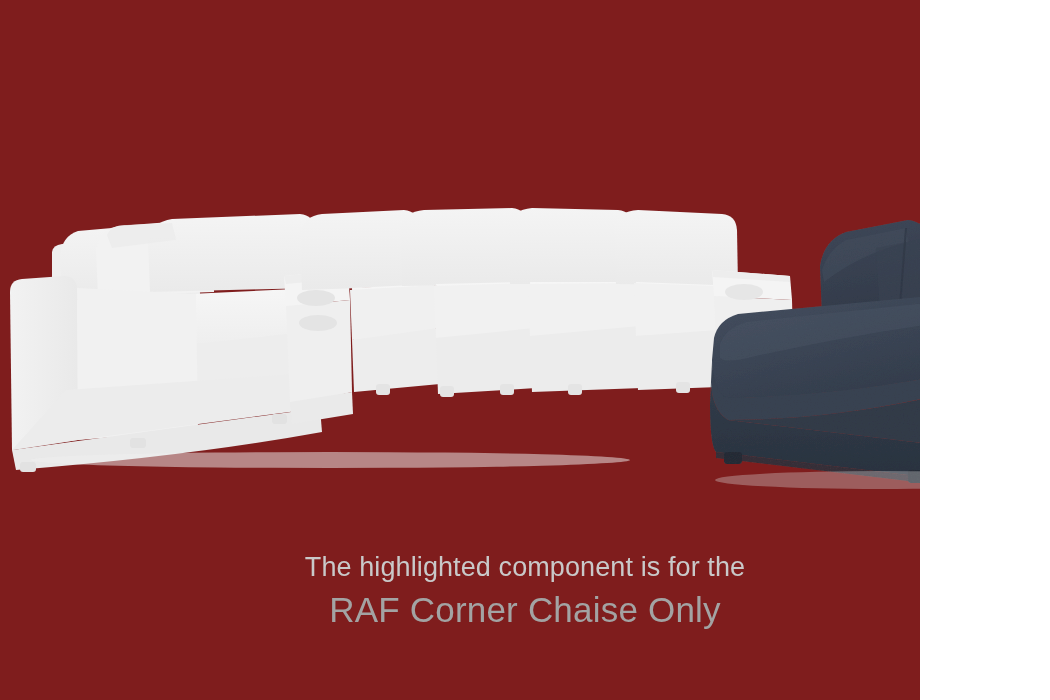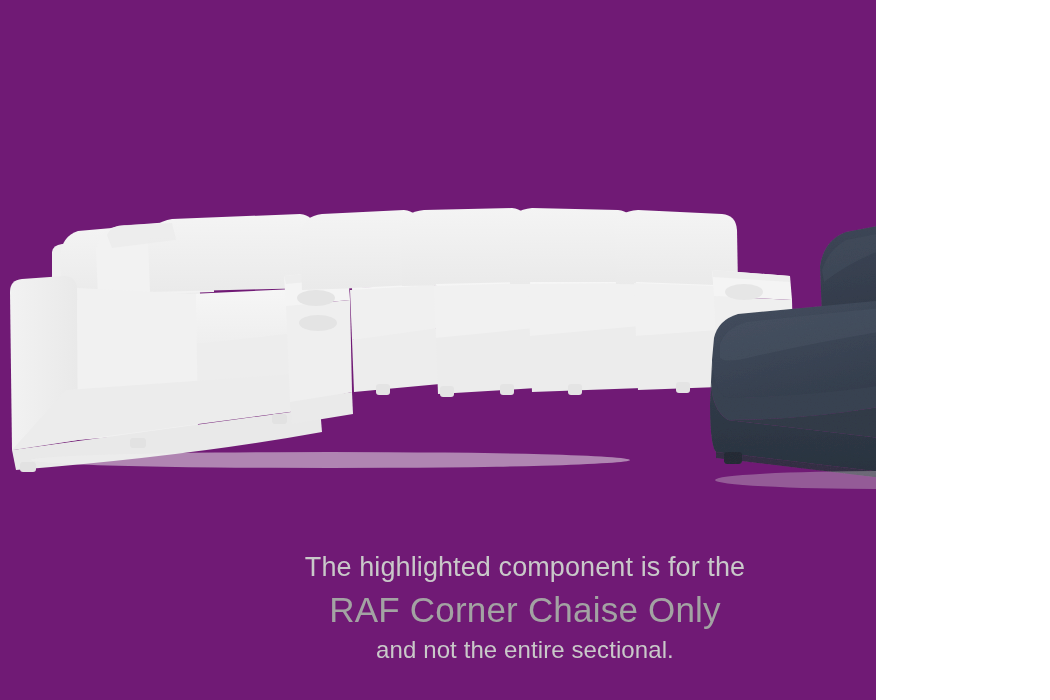--- a/index.html
+++ b/index.html
@@ -8,22 +8,23 @@
     padding: 0;
     background: #ffffff;
   }
   body {
     font-family: "Liberation Sans", sans-serif;
   }
   #stage {
     position: relative;
     width: 876px;
     height: 700px;
-    background: #701a75;
+    background: #7f1d1d;
     overflow: hidden;
+    padding-left: 44px;
   }
   #product-illustration {
     position: absolute;
     left: 0;
     top: 0;
     width: 1050px;
     height: 540px;
   }
   #product-illustration svg {
     display: block;
@@ -243,16 +244,15 @@
 
       <ellipse cx="880" cy="480" rx="165" ry="9" fill="#d8d8d8" opacity="0.35"></ellipse>
       <ellipse cx="330" cy="460" rx="300" ry="8" fill="#f0f0f0" opacity="0.5"></ellipse>
 
     </svg>
   </div>
 
   <div id="caption-block">
     <div class="caption-line-top">The highlighted component is for the</div>
     <div class="caption-line-main">RAF Corner Chaise Only</div>
-    <div class="caption-line-bottom">and not the entire sectional.</div>
   </div>
 
 </div>
 
 </body></html>

